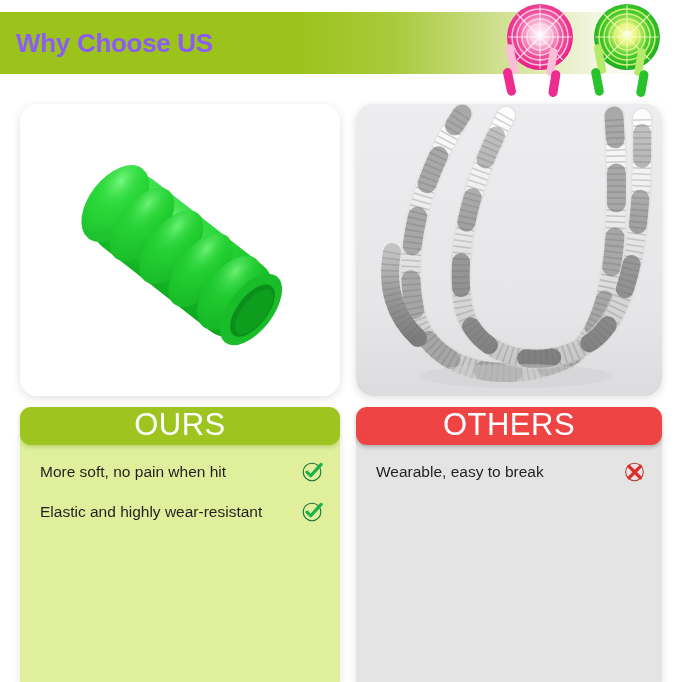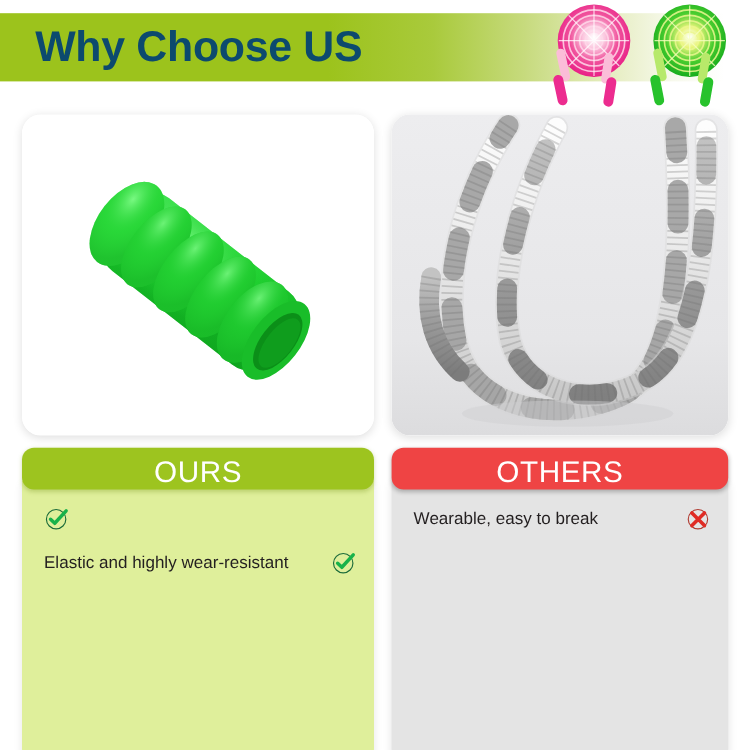--- a/index.html
+++ b/index.html
@@ -29,25 +29,25 @@
     left: 0;
     top: 0;
     width: 679px;
     height: 62px;
     background: linear-gradient(to right,
       #9cc31c 0%, #9cc31c 44%, #a9ca3c 58%,
       #c6da7c 70%, #e4ecbd 81%, #f7f9ec 90%, #ffffff 97%);
   }
   .banner-title {
     position: absolute;
-    left: 32px;
+    left: 16px;
     top: 50%;
     transform: translateY(-50%);
-    color: #0c4a6e;
-    font-size: 39px;
+    color: #8b5cf6;
+    font-size: 26px;
     font-weight: bold;
     letter-spacing: -0.3px;
     white-space: nowrap;
   }
 
   
   .ropes {
     position: absolute;
     left: 492px;
     top: 0px;
@@ -79,24 +79,24 @@
     border-radius: 17px;
   }
   .photo-inner.grayfill { background: #e9e9eb; }
 
   
   .panel-head {
     margin-top: 11px;
     height: 38px;
     border-radius: 11px;
     display: flex;
-    align-items: flex-end;
+    align-items: flex-start;
     justify-content: center;
     color: #ffffff;
-    font-size: 27px;
+    font-size: 31px;
     letter-spacing: 0.5px;
     position: relative;
     z-index: 3;
   }
   .head-ours {
     background: #9dc41f;
     box-shadow: 0 2px 4px rgba(120,150,30,0.35);
   }
   .head-other {
     background: #ef4444;
@@ -247,20 +247,21 @@
     </div>
   </div>
 
   <div class="panel-head head-ours">
     <span>OURS</span>
   </div>
 
   <div class="panel-body body-ours">
 
     <div class="feature-row">
+      <div class="feature-text">More soft, no pain when hit</div>
       <span class="feature-icon icon-right-pad">
         <svg width="23" height="23" viewBox="0 0 24 24">
           <circle cx="11.5" cy="12.5" r="9.2" fill="none" stroke="#1c6b3a" stroke-width="1.1"></circle>
           <path d="M6.2 12.6 L10.2 16.4 L21 4.6" fill="none" stroke="#18b24a" stroke-width="3.3" stroke-linecap="round" stroke-linejoin="round"></path>
         </svg>
       </span>
     </div>
 
 
     <div class="feature-row">

